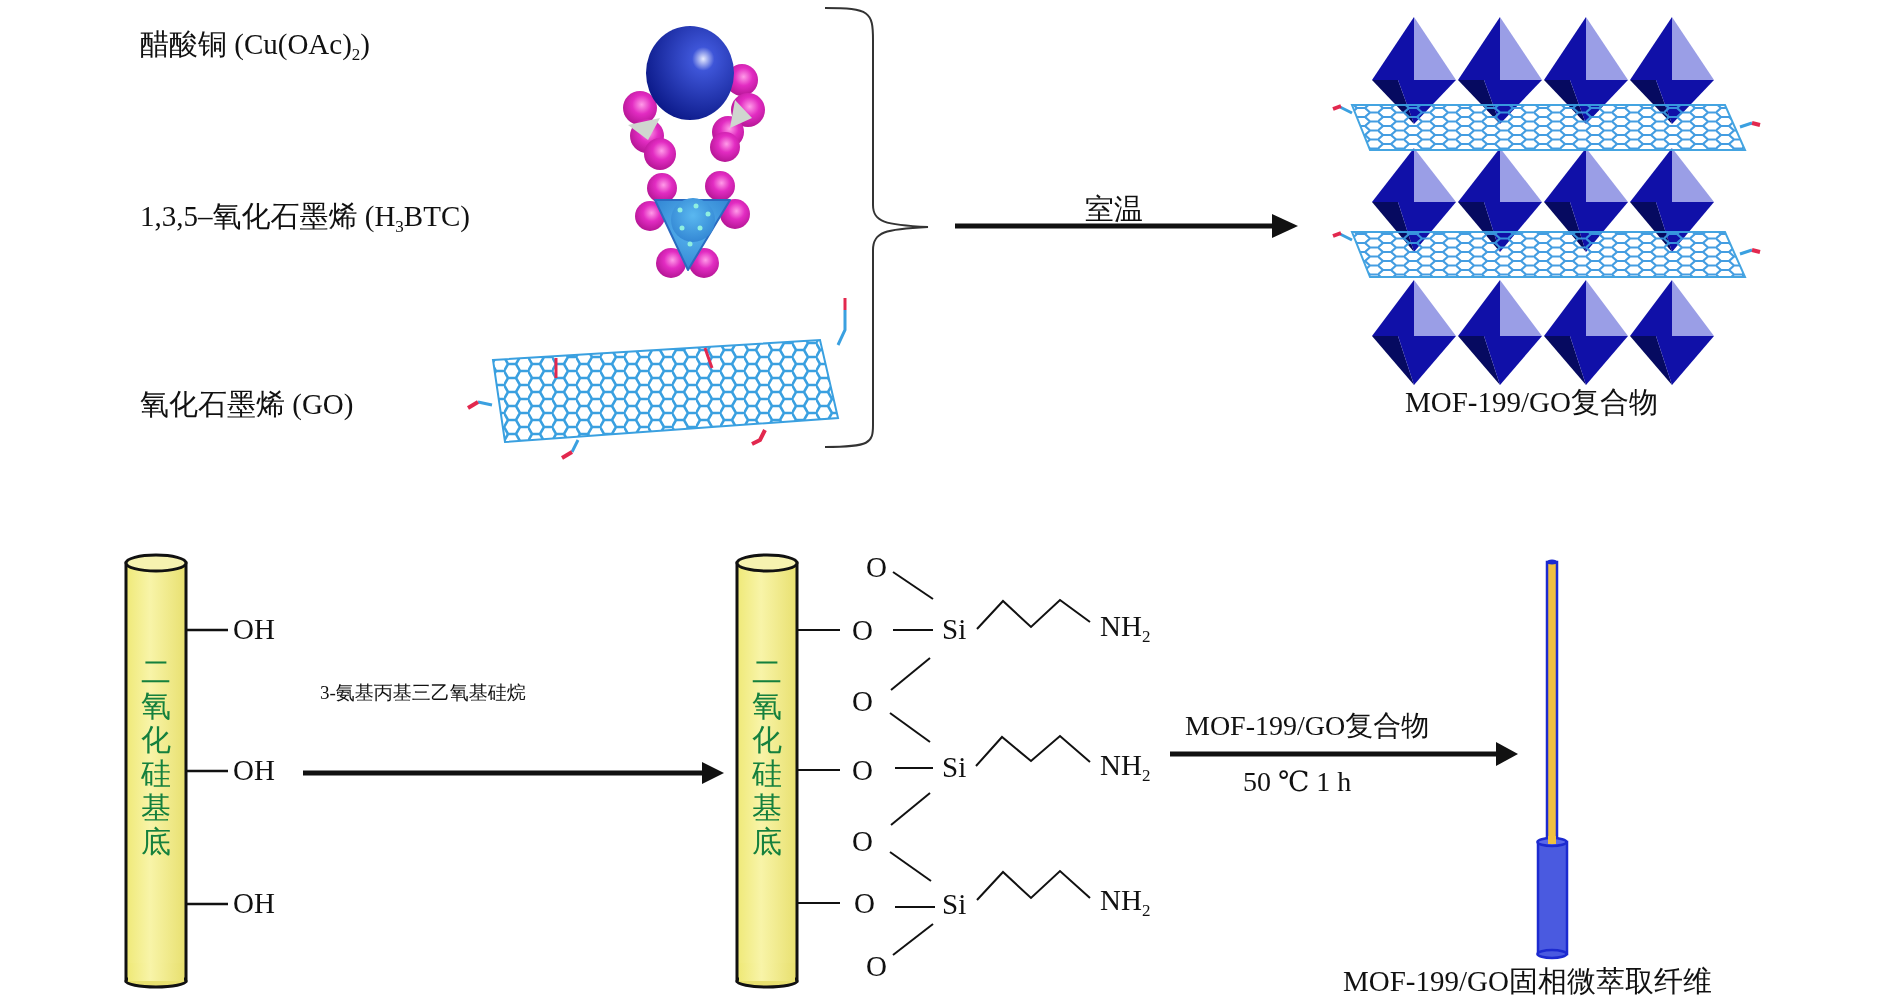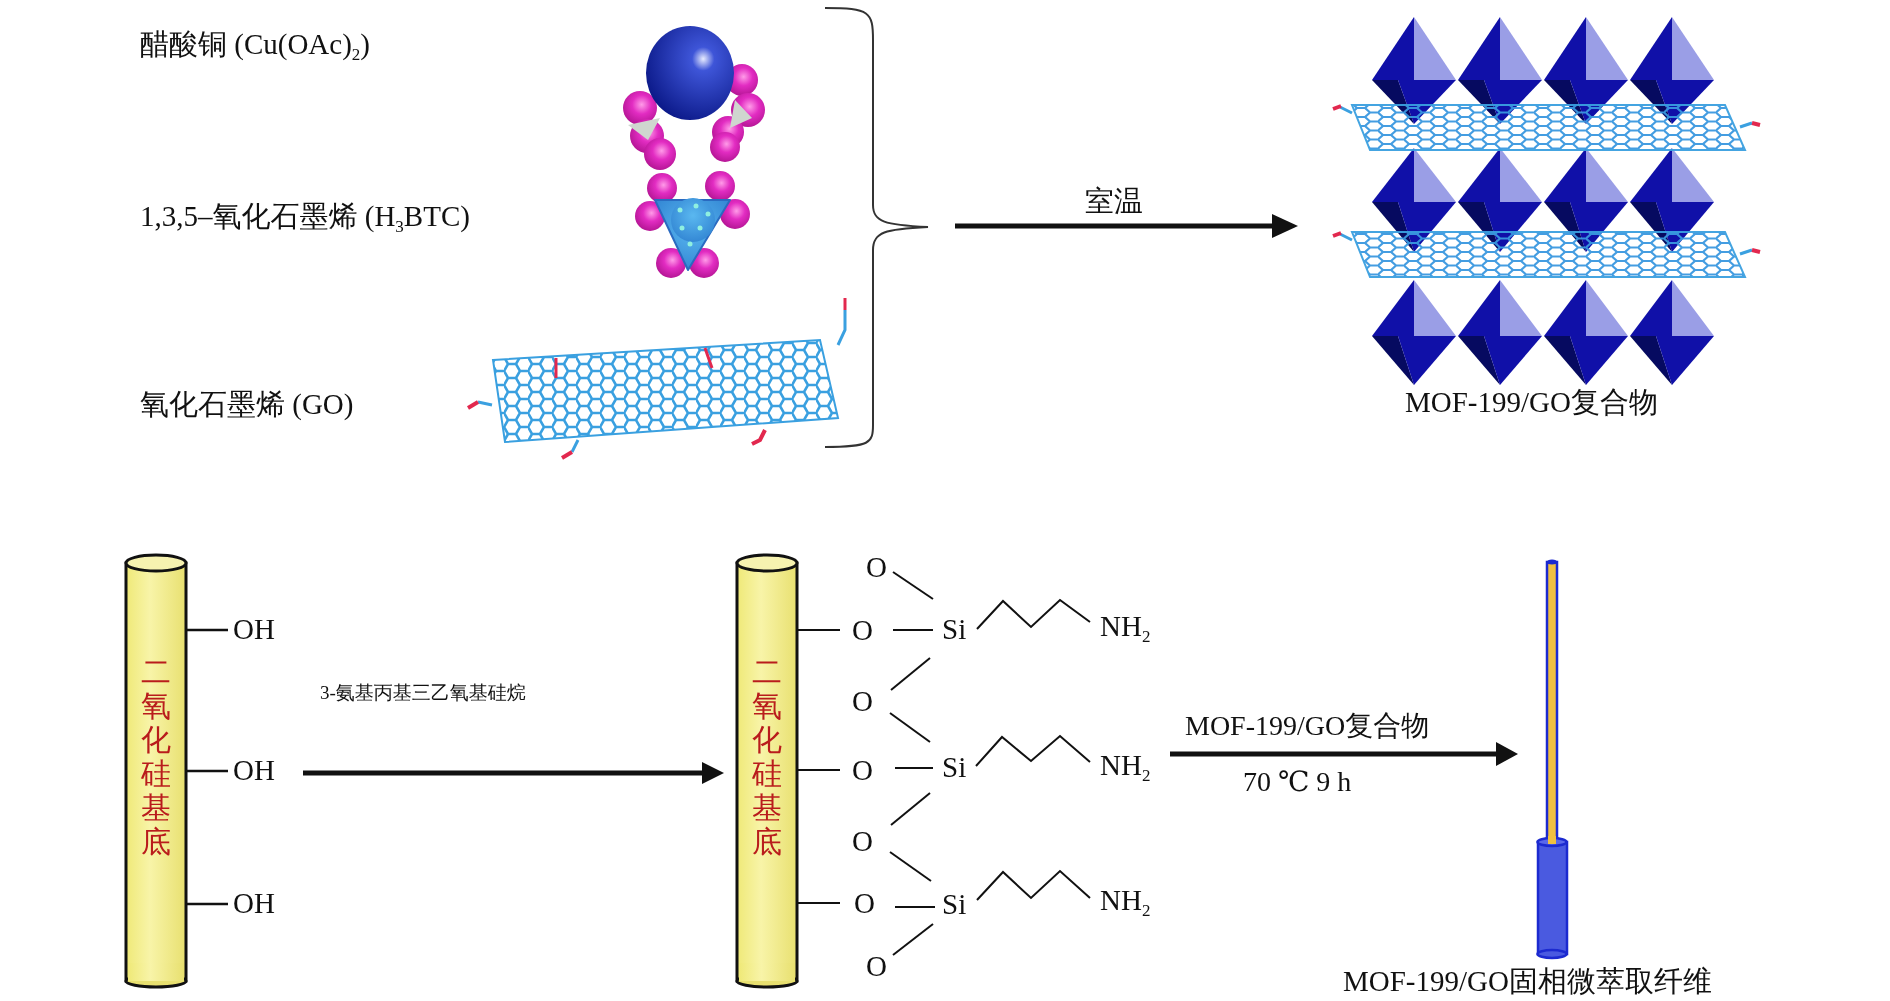--- a/index.html
+++ b/index.html
@@ -1,21 +1,21 @@
 <!DOCTYPE html>
 <html><head>
 <meta charset="utf-8">
 <style>
   html, body { margin:0; padding:0; background:#ffffff; }
   body { width:1890px; height:1001px; position:relative; overflow:hidden;
          font-family:"Liberation Serif","DejaVu Serif",serif; color:#111; }
   .lbl { position:absolute; white-space:nowrap; font-size:29px; line-height:1; }
   .lbl sub { font-size:17px; vertical-align:-6px; }
   svg.layer { position:absolute; left:0; top:0; }
-  .vtext { position:absolute; width:40px; text-align:center; font-size:30px; line-height:34px; color:#b91c1c; }
+  .vtext { position:absolute; width:40px; text-align:center; font-size:30px; line-height:34px; color:#15803d; }
   .chem { position:absolute; font-size:29px; line-height:1; white-space:nowrap; }
   .chem sub { font-size:17px; vertical-align:-6px; }
 </style>
 </head>
 <body>
 
 <div class="lbl" style="left:140px;top:30px;text-align:center;">
   <span>醋酸铜</span>
   <span><span>(Cu(OAc)</span><sub>2</sub><span>)</span></span>
 </div>
@@ -245,21 +245,21 @@
   <g>
     <rect x="1547" y="562" width="10" height="290" fill="#f0c040" stroke="#1c2ad0" stroke-width="2.5"></rect>
     <ellipse cx="1552" cy="562" rx="5" ry="2.5" fill="#1c2ad0"></ellipse>
     <rect x="1538" y="842" width="29" height="112" fill="#4a5ae0" stroke="#1c2ad0" stroke-width="2.5"></rect>
     <ellipse cx="1552" cy="954" rx="14.5" ry="4" fill="#4a5ae0" stroke="#1c2ad0" stroke-width="2.5"></ellipse>
     <ellipse cx="1552" cy="842" rx="14.5" ry="4" fill="#5a68ea" stroke="#1c2ad0" stroke-width="2.5"></ellipse>
     <rect x="1548" y="836" width="8" height="8" fill="#f0c040"></rect>
   </g>
 </svg>
 
-<div class="lbl" style="left:1085px;top:187px;">室温</div>
+<div class="lbl" style="left:1085px;top:195px;">室温</div>
 
 <div class="lbl" style="left:1405px;top:388px;">MOF-199/GO复合物</div>
 
 <div class="vtext" style="left:136px;top:655px;">二氧化硅基底</div>
 <div class="vtext" style="left:747px;top:655px;">二氧化硅基底</div>
 
 <div class="chem" style="left:233px;top:615px;">OH</div>
 <div class="chem" style="left:233px;top:756px;">OH</div>
 <div class="chem" style="left:233px;top:889px;">OH</div>
 
@@ -275,15 +275,15 @@
 
 <div class="chem" style="left:942px;top:615px;">Si</div>
 <div class="chem" style="left:942px;top:753px;">Si</div>
 <div class="chem" style="left:942px;top:890px;">Si</div>
 
 <div class="chem" style="left:1100px;top:612px;"><span>NH</span><sub>2</sub></div>
 <div class="chem" style="left:1100px;top:751px;"><span>NH</span><sub>2</sub></div>
 <div class="chem" style="left:1100px;top:886px;"><span>NH</span><sub>2</sub></div>
 
 <div class="lbl" style="left:1185px;top:712px;font-size:28px;">MOF-199/GO复合物</div>
-<div class="lbl" style="left:1243px;top:768px;font-size:28px;">70 ℃ 9 h</div>
+<div class="lbl" style="left:1243px;top:768px;font-size:28px;">50 ℃ 1 h</div>
 
 <div class="lbl" style="left:1343px;top:967px;">MOF-199/GO固相微萃取纤维</div>
 
 </body></html>

